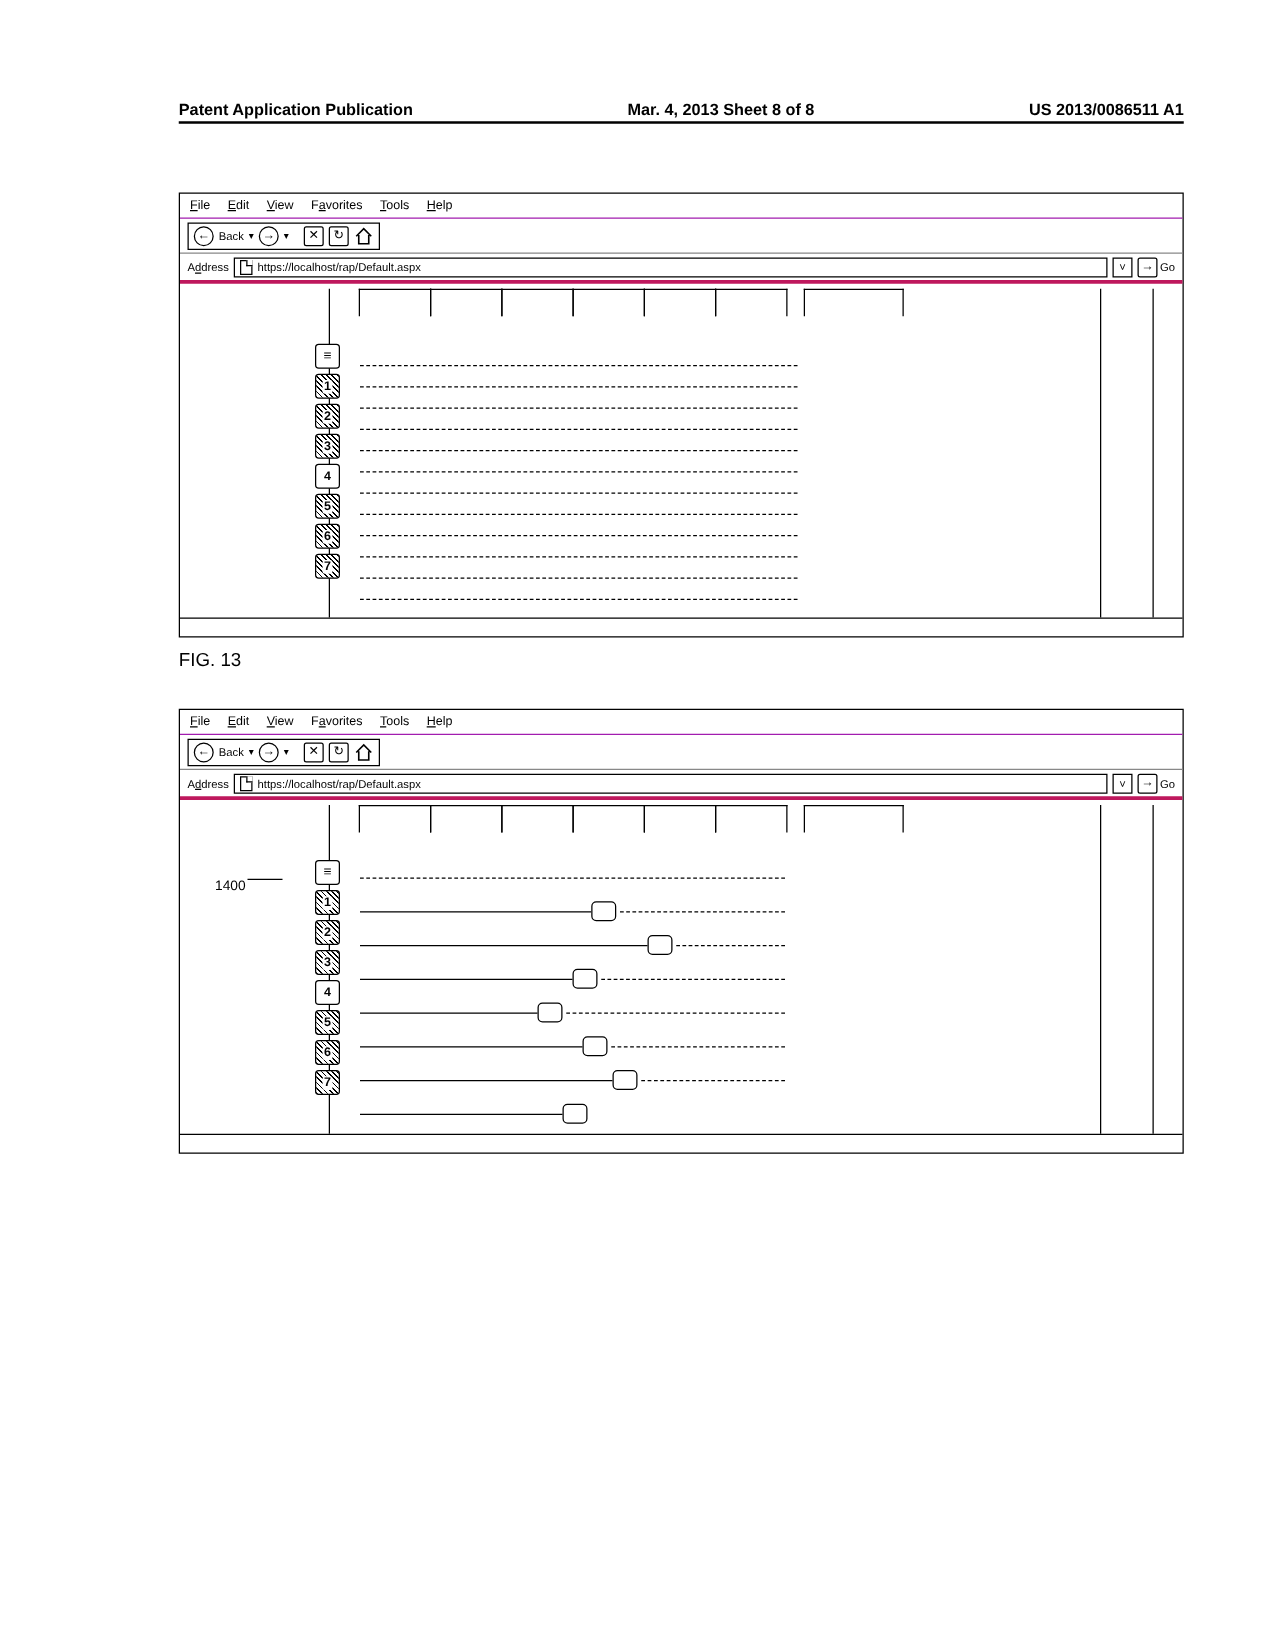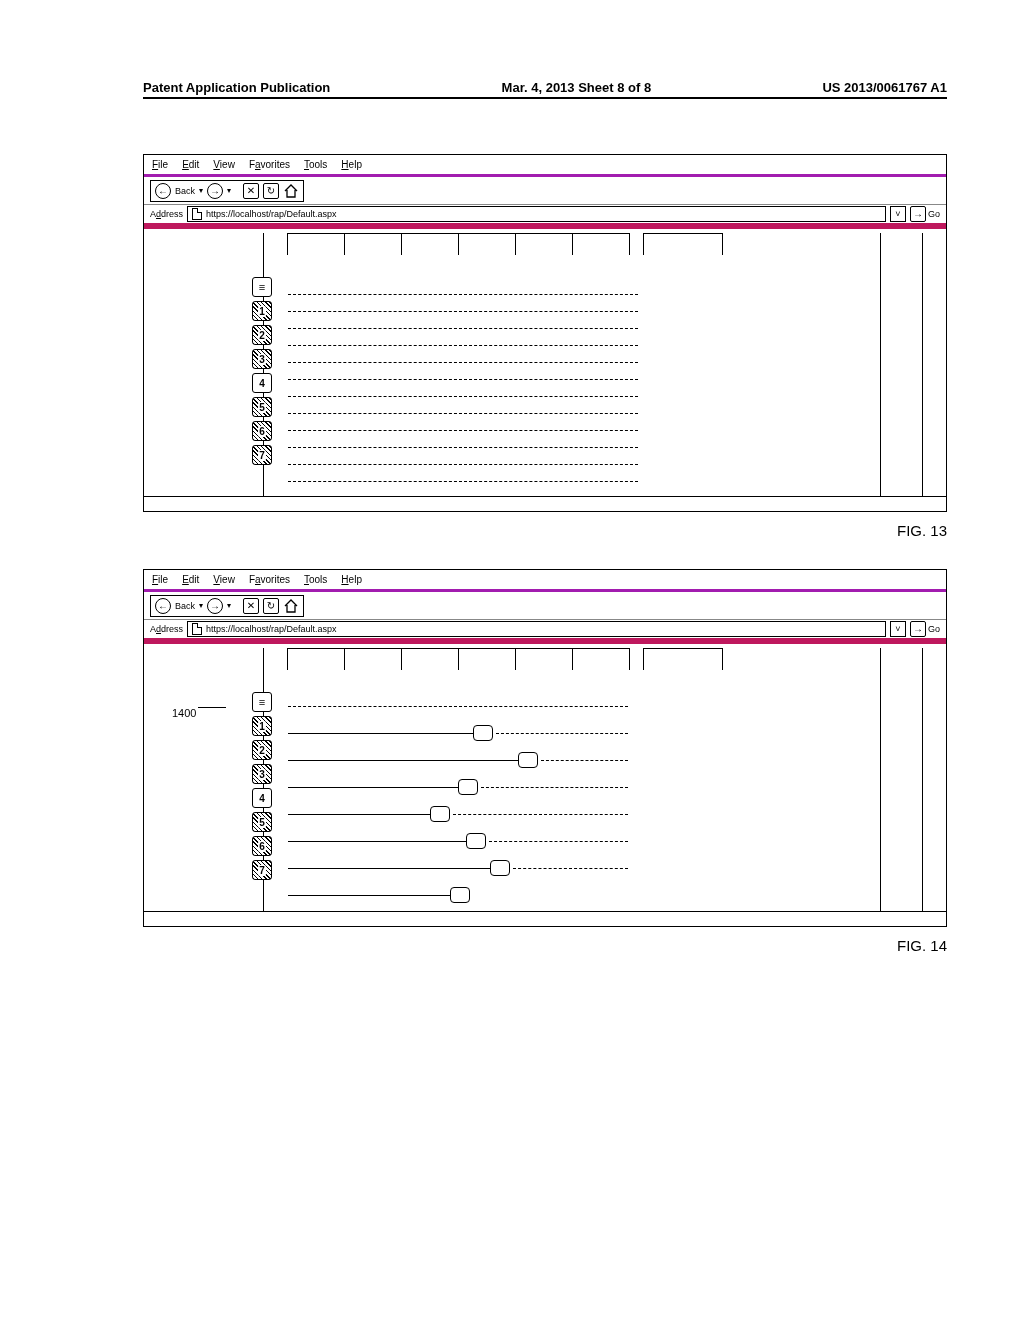--- a/index.html
+++ b/index.html
@@ -29,21 +29,21 @@
   .browser-window {
     border: 1.5px solid #000;
     width: 100%;
     background: #fff;
   }
   .menubar {
     display: flex;
     gap: 14px;
     padding: 4px 8px;
     font-size: 10px;
-    border-bottom: 3px solid #a21caf;
+    border-bottom: 1px solid #a21caf;
   }
   .menubar span { cursor: default; }
   .menubar .ul { text-decoration: underline; }
   .toolbar {
     display: flex;
     align-items: center;
     gap: 6px;
     padding: 2px 6px;
     border-bottom: 1px solid #888;
     height: 28px;
@@ -76,21 +76,21 @@
     font-size: 10px;
     line-height: 1;
   }
   .tb-text { font-size: 9px; }
   .tb-caret { font-size: 8px; }
   .addrbar {
     display: flex;
     align-items: center;
     gap: 4px;
     padding: 3px 6px;
-    border-bottom: 6px solid #be185d;
+    border-bottom: 3px solid #be185d;
     height: 24px;
   }
   .addr-label { font-size: 9px; }
   .addr-label .ul { text-decoration: underline; }
   .addr-field {
     flex: 1;
     border: 1px solid #000;
     height: 16px;
     display: flex;
     align-items: center;
@@ -202,21 +202,21 @@
   .far-panel {
     width: 24px;
     border-left: 1px solid #000;
     height: 100%;
   }
   .statusbar {
     height: 14px;
     border-top: 0;
   }
   .fig-caption {
-    text-align: right;
+    text-align: left;
     font-size: 15px;
     margin-top: 10px;
   }
 
   
   .callout {
     position: absolute;
     left: 28px;
     top: 63px;
     font-size: 11px;
@@ -248,21 +248,21 @@
     top: 6px;
   }
 </style>
 </head>
 <body>
 
 <div class="page">
   <div class="header-row">
     <span>Patent Application Publication</span>
     <span>Mar. 4, 2013  Sheet 8 of 8</span>
-    <span>US 2013/0061767 A1</span>
+    <span>US 2013/0086511 A1</span>
   </div>
 
   <div class="figure-block">
     <div class="browser-window">
 
       <div class="menubar">
         <span><span class="ul">F</span><span></span>ile</span>
         <span><span class="ul">E</span>dit</span>
         <span><span class="ul">V</span>iew</span>
         <span>F<span class="ul">a</span>vorites</span>
@@ -501,16 +501,15 @@
               <div class="node-box" style="left:162px;top:-2px"></div>
             </div>
           </div>
         </div>
 
         <div class="right-panel"></div>
         <div class="far-panel"></div>
       </div>
       <div class="statusbar"></div>
     </div>
-    <div class="fig-caption">FIG. 14</div>
   </div>
 
 </div>
 
 </body></html>

